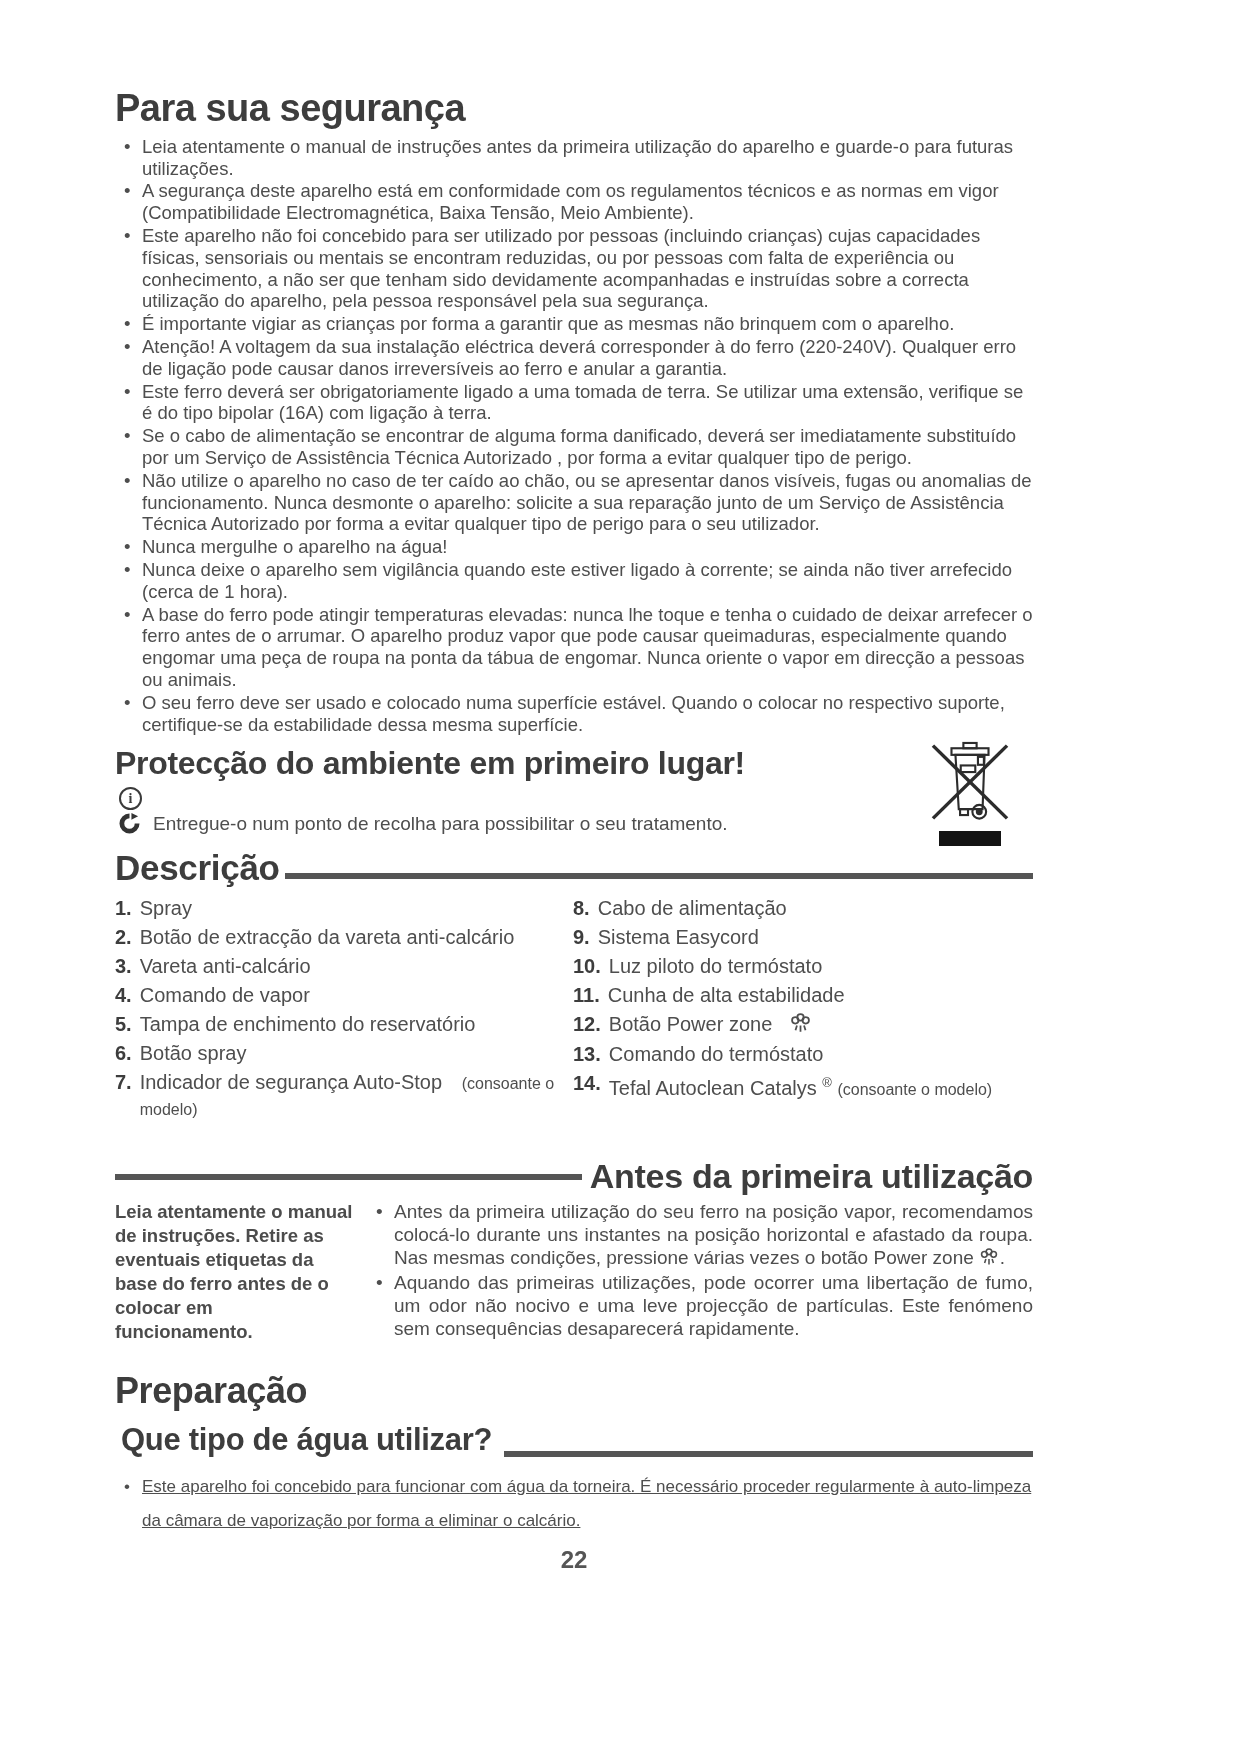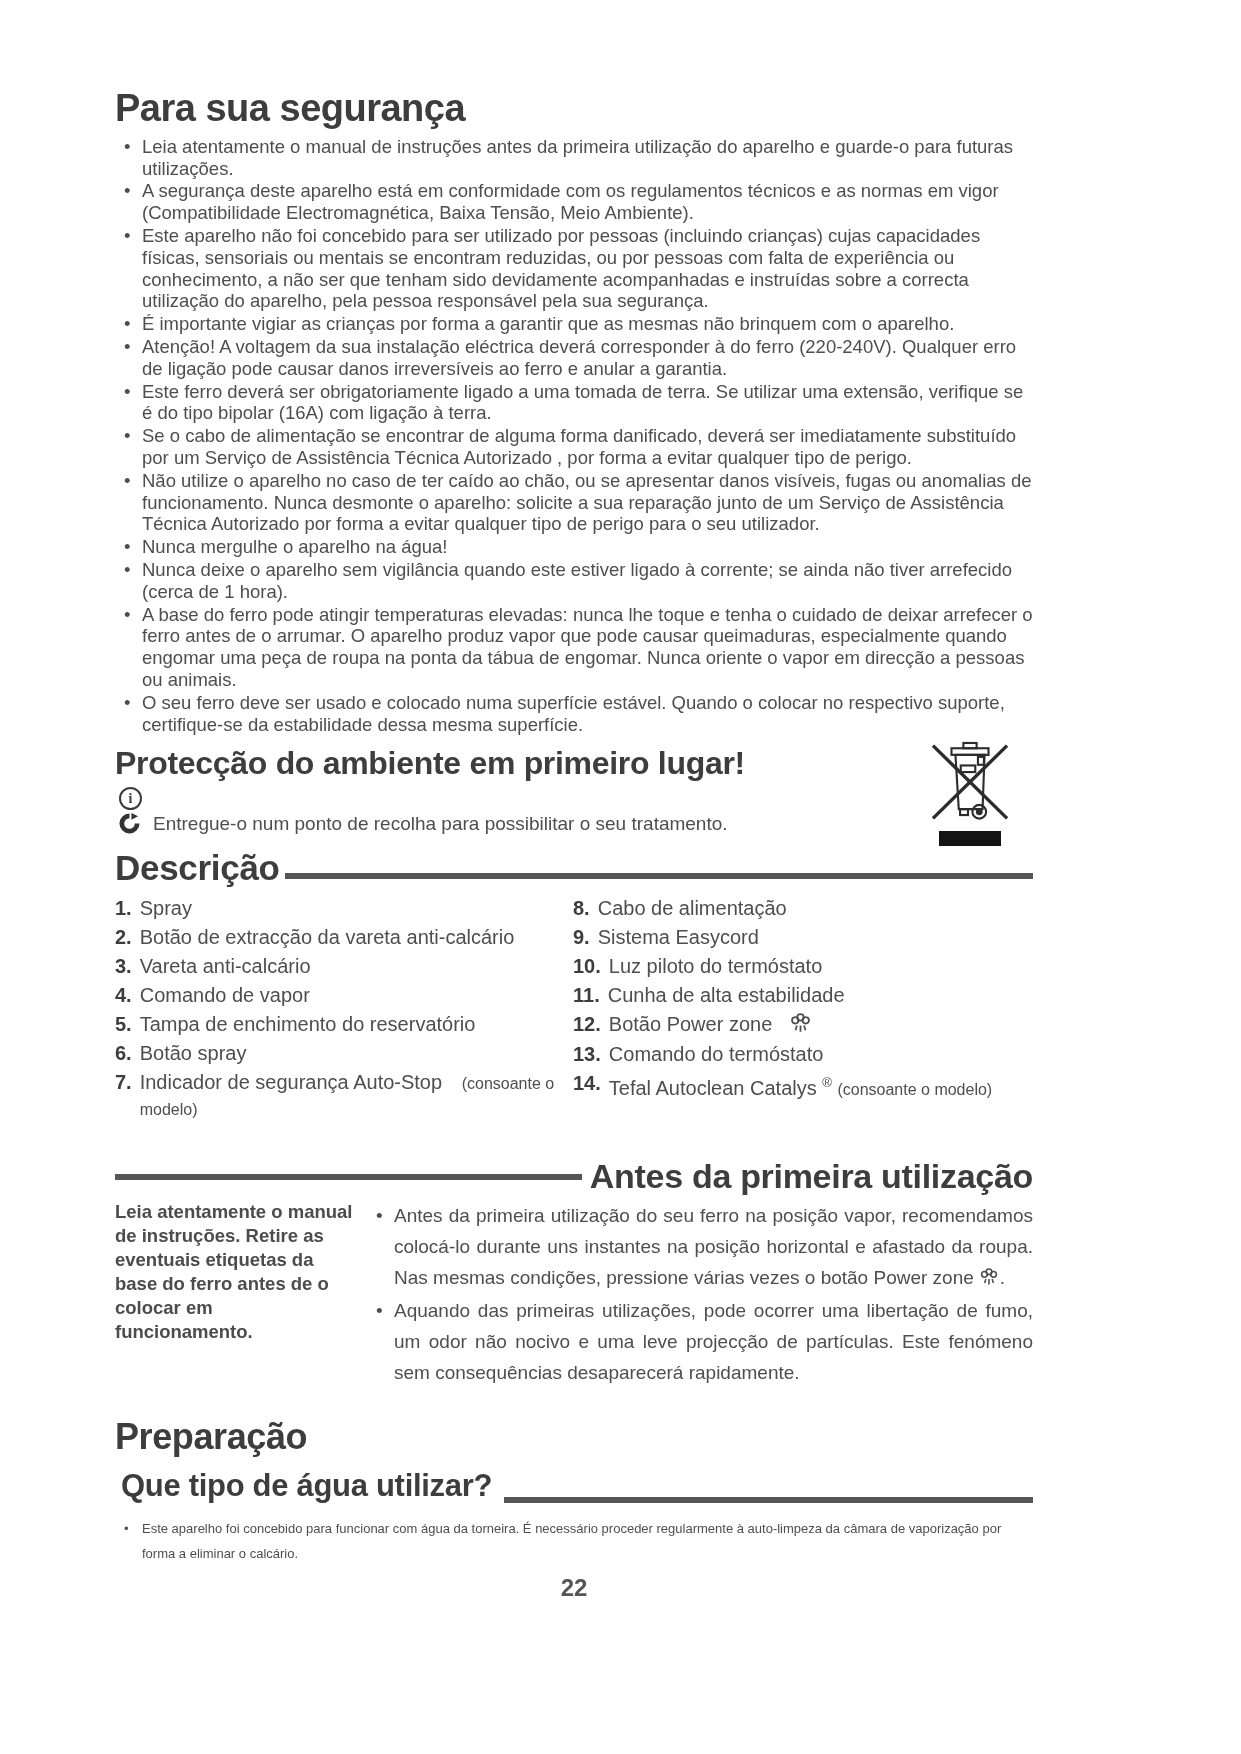--- a/index.html
+++ b/index.html
@@ -50,21 +50,21 @@
   .ditem .dtext .sup{font-size:13px;vertical-align:super;}
   .pz-icon{width:25px;height:25px;vertical-align:-6px;margin-left:16px;}
   .pz-icon-inline{width:22px;height:22px;vertical-align:-5px;margin-left:4px;}
   
   .fu-heading-row{display:flex;align-items:center;margin-top:30px;}
   .fu-heading-row .rule{flex:1;height:6px;background:#555555;margin-right:8px;}
   .fu-heading{font-size:34px;font-weight:bold;color:#3d3d3d;white-space:nowrap;margin:0;letter-spacing:-0.3px;}
   .fu-body{display:flex;margin-top:4px;}
   .fu-sidebar{flex:0 0 238px;font-weight:bold;font-size:18.5px;line-height:24px;color:#4c4c4c;}
   .fu-main{flex:1;padding-left:14px;}
-  .fu-main .bullets{font-size:19px;line-height:31px;}
+  .fu-main .bullets{font-size:19px;line-height:23px;}
   .fu-main .bullets li{text-align:justify;margin-bottom:2px;}
   
   .prep-h1{font-size:36px;font-weight:bold;color:#3d3d3d;margin:26px 0 4px 0;letter-spacing:-0.4px;}
   .sub-row{display:flex;align-items:flex-end;}
   .sub-h{font-size:31px;font-weight:bold;color:#3d3d3d;white-space:nowrap;margin:6px;letter-spacing:-0.3px;}
   .sub-row .rule{flex:1;height:6px;background:#555555;margin:0 0 7px 6px;}
   .prep-bullets{margin-top:6px;}
   .page-num{text-align:center;font-size:24px;font-weight:bold;color:#555555;margin-top:8px;}
   svg{display:inline-block;}
 </style>
@@ -221,20 +221,20 @@
           <li>Aquando das primeiras utilizações, pode ocorrer uma libertação de fumo, um odor  não  nocivo  e  uma  leve  projecção  de  partículas.  Este  fenómeno  sem consequências desaparecerá rapidamente.</li>
         </ul>
       </div>
     </div>
 
     <h1 class="prep-h1">Preparação</h1>
     <div class="sub-row">
       <h2 class="sub-h">Que tipo de água utilizar?</h2>
       <div class="rule"></div>
     </div>
-    <ul class="bullets prep-bullets" style="font-size:13px;line-height:25px;">
+    <ul class="bullets prep-bullets" style="font-size:17px;line-height:34px;text-decoration:underline;">
       <li>Este aparelho foi concebido para funcionar com água da torneira. É necessário proceder regularmente à auto-limpeza da câmara de vaporização por forma a eliminar o calcário.</li>
     </ul>
 
     <div class="page-num">22</div>
 
   </div>
 </div>
 
 </body></html>

